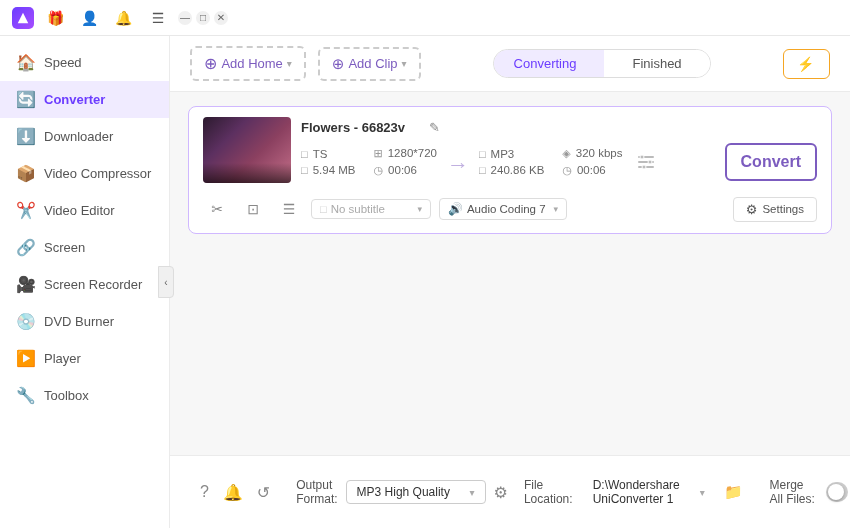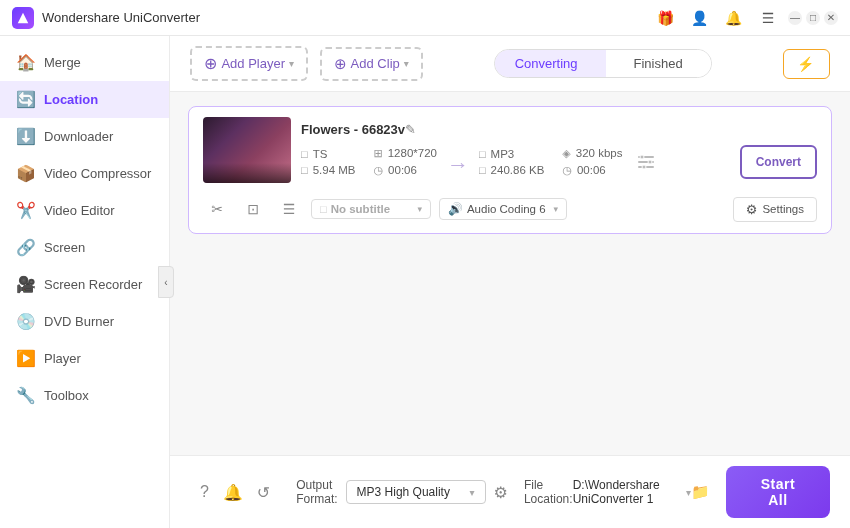--- a/index.html
+++ b/index.html
@@ -231,21 +231,21 @@
       background: linear-gradient(135deg, #2c1a2e 0%, #5c3060 30%, #8b4060 60%, #c5708a 100%);
       display: flex; align-items: center; justify-content: center;
     }
     .thumbnail-overlay {
       position: absolute; bottom: 0; left: 0; right: 0;
       height: 20px;
       background: linear-gradient(to top, rgba(0,0,0,0.6), transparent);
     }
     .file-info { flex: 1; }
     .file-title-row {
-      display: flex; align-items: center; gap: 0;
+      display: flex; align-items: center; gap: 24px;
       margin-bottom: 8px;
     }
     .file-name { font-size: 13px; font-weight: 600; color: #333; }
     .edit-icon { color: #888; font-size: 13px; cursor: pointer; }
     .source-info {
       display: flex; align-items: center; gap: 18px;
     }
     .info-col {
       display: flex; flex-direction: column; gap: 4px;
     }
@@ -265,21 +265,21 @@
     .convert-btn-area {
       display: flex; align-items: center;
       margin-left: auto;
     }
     .convert-btn {
       padding: 8px 14px;
       background: #fff;
       border: 2px solid #7c5cbf;
       border-radius: 6px;
       color: #7c5cbf;
-      font-size: 12px;
+      font-size: 16px;
       font-weight: 600;
       cursor: pointer;
     }
     .file-actions-row {
       display: flex; align-items: center; gap: 8px;
       padding-top: 4px;
     }
     .action-icon-btn {
       width: 28px; height: 28px;
       display: flex; align-items: center; justify-content: center;
@@ -336,21 +336,21 @@
       display: flex; align-items: center; gap: 4px;
       padding: 4px 10px;
       border: 1px solid #ccc;
       border-radius: 4px;
       font-size: 12px; color: #333;
       cursor: pointer;
       background: #fff;
       min-width: 140px;
     }
     .file-loc-group {
-      display: flex; align-items: center; gap: 0;
+      display: flex; align-items: center; gap: 20px;
     }
     .fileloc-label { font-size: 12px; color: #555; }
     .fileloc-value { font-size: 12px; color: #333; }
     .fileloc-browse {
       color: #888; cursor: pointer; font-size: 15px;
     }
     .merge-group {
       display: flex; align-items: center; gap: 8px;
       margin-left: 10px;
     }
@@ -398,44 +398,43 @@
   </style>
 </head>
 <body>
 
 <div class="titlebar">
   <div class="titlebar-logo">
     <svg viewBox="0 0 16 16">
         <path d="M8 2L2 14h12L8 2z"></path>
       </svg>
   </div>
-  <span class="titlebar-title">Wondershare UniConverter</span>
   <div class="titlebar-controls">
     <div class="titlebar-icon-btn">🎁</div>
     <div class="titlebar-icon-btn">👤</div>
     <div class="titlebar-icon-btn">🔔</div>
     <div class="titlebar-icon-btn">☰</div>
     <div class="win-controls">
       <div class="titlebar-win-btn min">—</div>
       <div class="titlebar-win-btn max">□</div>
       <div class="titlebar-win-btn close">✕</div>
     </div>
   </div>
 </div>
 
 <div class="app-body">
 
   <div class="sidebar" style="position:relative;">
     <div class="sidebar-item">
       <span class="sidebar-icon">🏠</span>
-      <span class="sidebar-label">Merge</span>
+      <span class="sidebar-label">Speed</span>
     </div>
     <div class="sidebar-item active">
       <span class="sidebar-icon">🔄</span>
-      <span class="sidebar-label">Location</span>
+      <span class="sidebar-label">Converter</span>
     </div>
     <div class="sidebar-item">
       <span class="sidebar-icon">⬇️</span>
       <span class="sidebar-label">Downloader</span>
     </div>
     <div class="sidebar-item">
       <span class="sidebar-icon">📦</span>
       <span class="sidebar-label">Video Compressor</span>
     </div>
     <div class="sidebar-item">
@@ -464,21 +463,21 @@
     </div>
 
     <div class="collapse-btn">‹</div>
   </div>
 
   <div class="main-content">
 
     <div class="topbar">
       <button class="add-file-btn">
         <span style="font-size:16px;color:#7c5cbf;">⊕</span>
-        <span>Add Player</span>
+        <span>Add Home</span>
         <span style="font-size:10px;color:#aaa;">▾</span>
       </button>
       <button class="add-clip-btn">
         <span style="font-size:15px;color:#7c5cbf;">⊕</span>
         <span>Add Clip</span>
         <span style="font-size:10px;color:#aaa;">▾</span>
       </button>
 
       <div class="tabs-container">
         <div class="tabs">
@@ -575,27 +574,27 @@
           </div>
         </div>
 
         <div class="file-actions-row">
           <div class="action-icon-btn" title="Cut">✂</div>
           <div class="action-icon-btn" title="Crop">⊡</div>
           <div class="action-icon-btn" title="Effects">☰</div>
 
           <div class="subtitle-select">
             <span style="font-size:11px;color:#ccc;">□</span>
-            <span style="color:#aaa;font-weight:bold;">No subtitle</span>
+            <span style="color:#aaa;">No subtitle</span>
             <span style="margin-left:auto;font-size:9px;color:#aaa;">▾</span>
           </div>
 
           <div class="audio-select">
             <span style="font-size:12px;color:#888;">🔊</span>
-            <span>Audio Coding 6</span>
+            <span>Audio Coding 7</span>
             <span style="margin-left:4px;font-size:9px;color:#aaa;">▾</span>
           </div>
 
           <div class="settings-btn">
             <span class="gear-icon">⚙</span>
             <span>Settings</span>
           </div>
         </div>
 
       </div>
@@ -617,18 +616,24 @@
         <span style="font-size:16px;color:#888;cursor:pointer;">⚙</span>
       </div>
 
       <div class="file-loc-group">
         <span class="fileloc-label">File Location:</span>
         <span class="fileloc-value">D:\Wondershare UniConverter 1</span>
         <span style="font-size:10px;color:#aaa;">▾</span>
         <span class="fileloc-browse">📁</span>
       </div>
 
+      <div class="merge-group">
+        <span class="merge-label">Merge All Files:</span>
+        <div class="toggle-switch">
+          <div class="toggle-knob"></div>
+        </div>
+      </div>
 
       <button class="start-all-btn">Start All</button>
     </div>
 
   </div>
 </div>
 
 </body></html>

